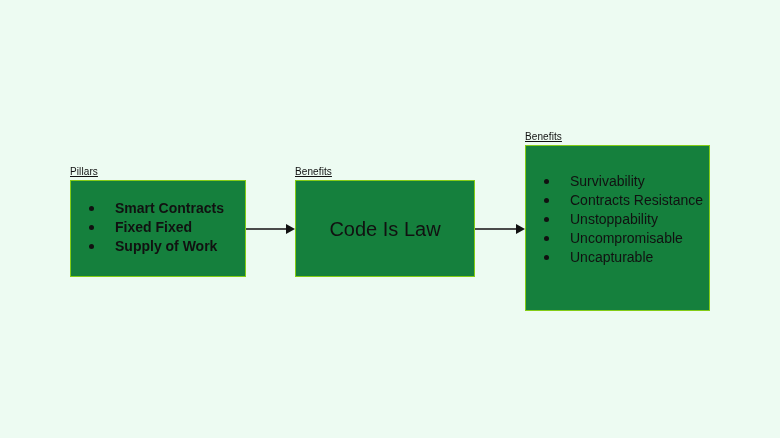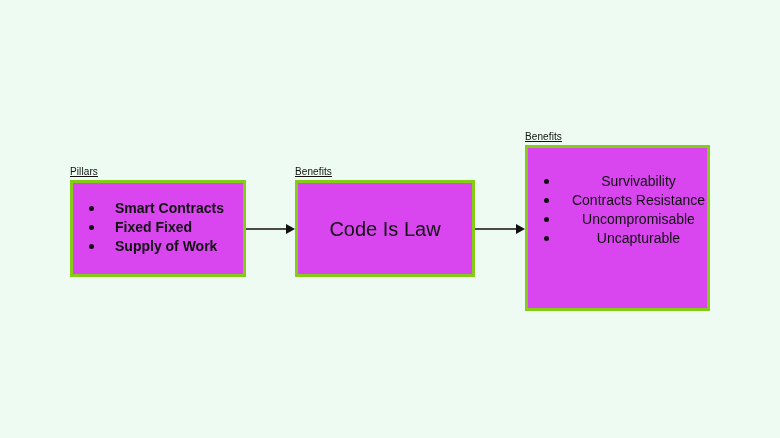--- a/index.html
+++ b/index.html
@@ -16,22 +16,22 @@
   #canvas {
     position: relative;
     width: 780px;
     height: 438px;
     background: #edfbf2;
   }
 
   
   .box {
     position: absolute;
-    background: #d946ef;
-    border: 3px solid #84cc16;
+    background: #15803d;
+    border: 1px solid #84cc16;
     box-sizing: border-box;
   }
   #box-pillars   { left: 70px;  top: 180px; width: 176px; height: 97px; }
   #box-principle { left: 295px; top: 180px; width: 180px; height: 97px; }
   #box-benefits  { left: 525px; top: 145px; width: 185px; height: 166px; }
 
   
   .caption {
     position: absolute;
     font-size: 10px;
@@ -45,21 +45,21 @@
   #caption-benefits  { left: 525px; top: 131px; width: 185px; }
 
   
   .bullet-list {
     position: absolute;
     list-style: none;
     margin: 0;
     padding: 0;
   }
   #list-pillars  { left: 84px;  top: 199px; width: 158px; font-weight: bold; }
-  #list-benefits { left: 539px; top: 172px; width: 168px; text-align: center; }
+  #list-benefits { left: 539px; top: 172px; width: 168px; }
 
   .bullet-item {
     position: relative;
     padding-left: 31px;
     font-size: 14px;
     line-height: 19px;
     color: #111111;
   }
   .bullet-item::before {
     content: "";
@@ -144,17 +144,18 @@
     <span class="head"></span>
   </div>
 
   <div class="caption" id="caption-benefits">Benefits</div>
 
   <div class="box" id="box-benefits"></div>
 
   <ul class="bullet-list" id="list-benefits">
     <li class="bullet-item">Survivability</li>
     <li class="bullet-item">Contracts Resistance</li>
+    <li class="bullet-item">Unstoppability</li>
     <li class="bullet-item">Uncompromisable</li>
     <li class="bullet-item">Uncapturable</li>
   </ul>
 
 </div>
 
 </body></html>

